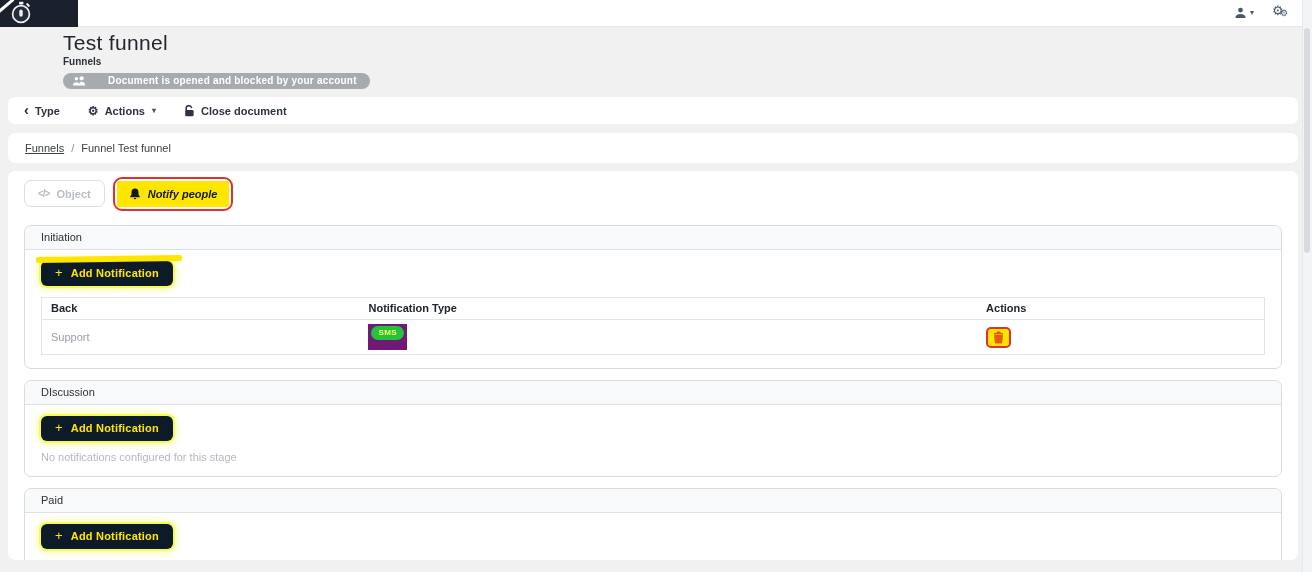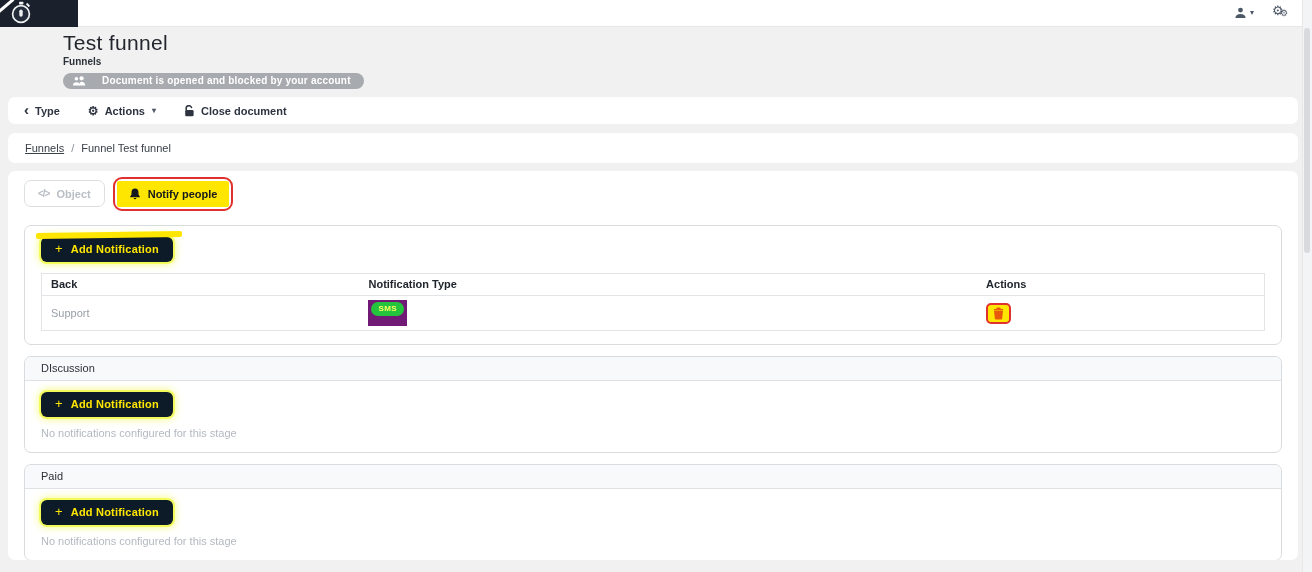--- a/index.html
+++ b/index.html
@@ -21,21 +21,21 @@
   .user-menu { display:flex; align-items:center; gap:3px; cursor:pointer; }
   .caret { font-size:8px; color:#4d5866; line-height:1; }
   .gears { position:relative; width:18px; height:16px; cursor:pointer; }
   .gears .g1 { position:absolute; left:0; top:-2px; font-size:13px; color:#4d5866; }
   .gears .g2 { position:absolute; left:8px; top:3px; font-size:9px; color:#4d5866; }
 
   
   .page-header { position:absolute; top:27px; left:0; width:1225px; padding:4px 16px 0;margin-left:47px; }
   .page-title { margin:0; font-size:21px; font-weight:500; color:#23262c; letter-spacing:.3px; }
   .page-subtitle { margin:1px 0 0; font-size:10px; font-weight:bold; color:#2b3138; }
-  .lock-badge { margin-top:6px; display:inline-flex; align-items:center; gap:16px;
+  .lock-badge { margin-top:6px; display:inline-flex; align-items:center; gap:22px;
                 background:#a7aaae; color:#ffffff; font-size:10px; font-weight:bold;
                 padding:2px 13px 3px 9px; border-radius:9px; letter-spacing:.2px; }
 
   
   .card { position:absolute; left:8px; width:1290px; background:#ffffff; border-radius:7px; }
 
   .toolbar-card { top:97px; height:27px; display:flex; align-items:center; gap:28px; padding:0 16px; }
   .tb-item { display:inline-flex; align-items:center; gap:6px; font-size:11px;
              font-weight:bold; color:#2d3440; cursor:pointer; }
   .back-chevron { font-size:15px; line-height:0; margin-top:-2px; }
@@ -50,21 +50,21 @@
 
   .main-card { top:171px; height:389px; padding:9px 16px; overflow:hidden; }
 
   
   .tabs { display:flex; align-items:flex-start; gap:8px; height:33px; }
   .tab { display:inline-flex; align-items:center; gap:7px; height:27px;
          border:1px solid #dcdfe2; border-radius:7px; padding:0 13px;
          font-size:11px; font-weight:bold; color:#b9bec5; background:#fff; cursor:pointer; }
   .code-glyph { font-size:10px; letter-spacing:-1px; font-weight:bold; }
   .tab-active-wrap { border:2px solid #e0312f; border-radius:9px; padding:2px;
-                     margin-top:-3px; background:#fff; }
+                     margin-top:-3px; background:#fff;font-style:italic; }
   .tab-active { display:inline-flex; align-items:center; gap:7px; height:26px;
                 background:#ffe600; padding:0 12px; font-size:11px; font-weight:bold;
                 color:#15181d; border-radius:2px; cursor:pointer; }
 
   
   .sections { margin-top:12px; display:flex; flex-direction:column; gap:11px; }
   .section { border:1px solid #d9dcdf; border-radius:7px; background:#fff; overflow:visible; }
   .section-header { background:#f8f9fa; border-bottom:1px solid #dfe2e5;
                     padding:5px 16px 6px; font-size:11px; color:#2b3138;
                     border-radius:7px 7px 0 0; }
@@ -184,20 +184,21 @@
           <path fill="#15181d" d="M4.7,10 a1.3,1.3 0 0 0 2.6,0 z"></path>
         </svg>
         <span>Notify people</span>
       </div>
     </div>
   </div>
 
   <div class="sections">
 
     <div class="section">
+      <div class="section-header">Initiation</div>
       <div class="section-body">
         <button class="add-btn">
           <span class="marker-streak"></span>
           <span class="plus">+</span>
           <span>Add Notification</span>
         </button>
         <table class="ntable">
           <colgroup>
               <col class="col-admin">
               <col class="col-type">

